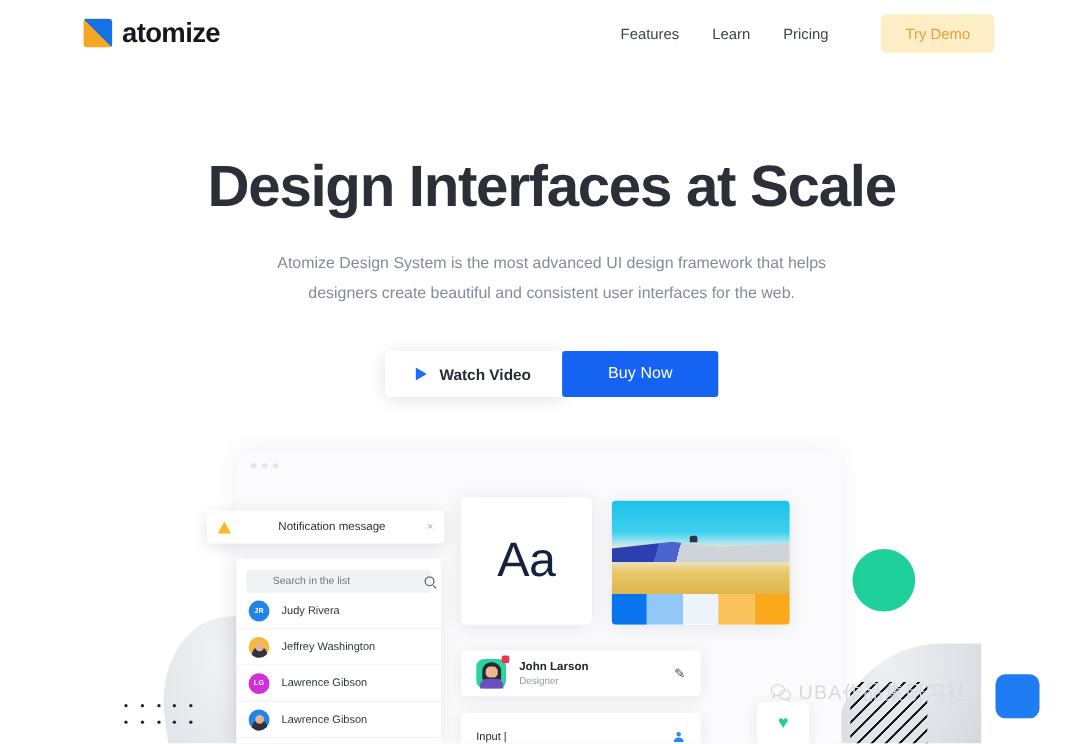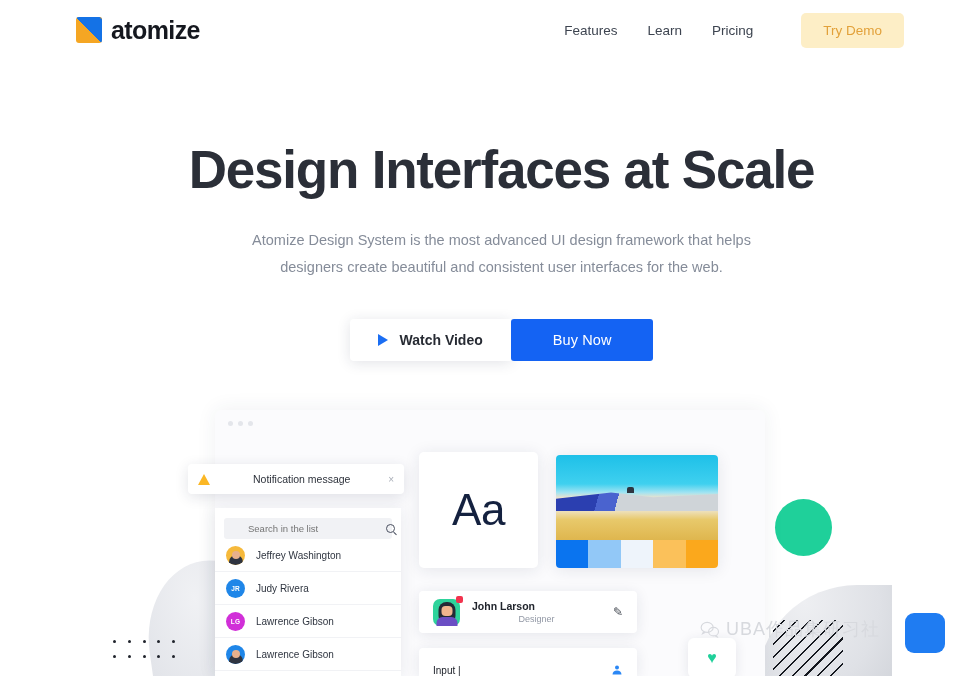--- a/index.html
+++ b/index.html
@@ -228,21 +228,21 @@
   .pc-avatar .body {
     position: absolute; left: 50%; bottom: 0; transform: translateX(-50%);
     width: 21px; height: 9px; border-radius: 6px 6px 0 0; background: #6b4ec4;
   }
   .pc-avatar .badge-dot {
     position: absolute; right: -3px; top: -3px; width: 7px; height: 7px;
     border-radius: 2px; background: #f2334e;
   }
   .pc-text { flex: 1; }
   .pc-name { font-size: 10.5px; color: #20242c; font-weight: bold; }
-  .pc-role { font-size: 9px; color: #9298a5; margin-top: 2px; text-align: center; }
+  .pc-role { font-size: 9px; color: #9298a5; margin-top: 2px; }
   .pencil { color: #40464f; font-size: 12px; cursor: pointer; }
 
   .input-card {
     position: absolute; left: 419px; top: 648px; width: 218px; height: 28px;
     background: #fff; border-radius: 4px 4px 0 0; box-shadow: 0 2px 14px rgba(30,40,70,0.10);
     display: flex; align-items: flex-end; padding: 0 14px;
   }
   .input-card input {
     flex: 1; border: none; outline: none; background: transparent;
     font-size: 10px; color: #20242c; font-family: "Liberation Sans", sans-serif;
@@ -312,26 +312,26 @@
     <span class="notif-text">Notification message</span>
     <span class="notif-x">×</span>
   </div>
 
   <div class="list-panel">
     <div class="search-box">
       <input placeholder="Search in the list" style="">
       <span class="mag"></span>
     </div>
     <div class="list-row">
+      <span class="avatar" style="background:#1f86e8">JR</span>
+      <span class="row-name">Judy Rivera</span>
+    </div>
+    <div class="list-row">
       <span class="avatar av-face" style="background:#f6b93b"></span>
       <span class="row-name">Jeffrey Washington</span>
-    </div>
-    <div class="list-row">
-      <span class="avatar" style="background:#1f86e8">JR</span>
-      <span class="row-name">Judy Rivera</span>
     </div>
     <div class="list-row">
       <span class="avatar" style="background:#d12fd8">LG</span>
       <span class="row-name">Lawrence Gibson</span>
     </div>
     <div class="list-row">
       <span class="avatar av-face" style="background:#1f86e8"></span>
       <span class="row-name">Lawrence Gibson</span>
     </div>
   </div>

